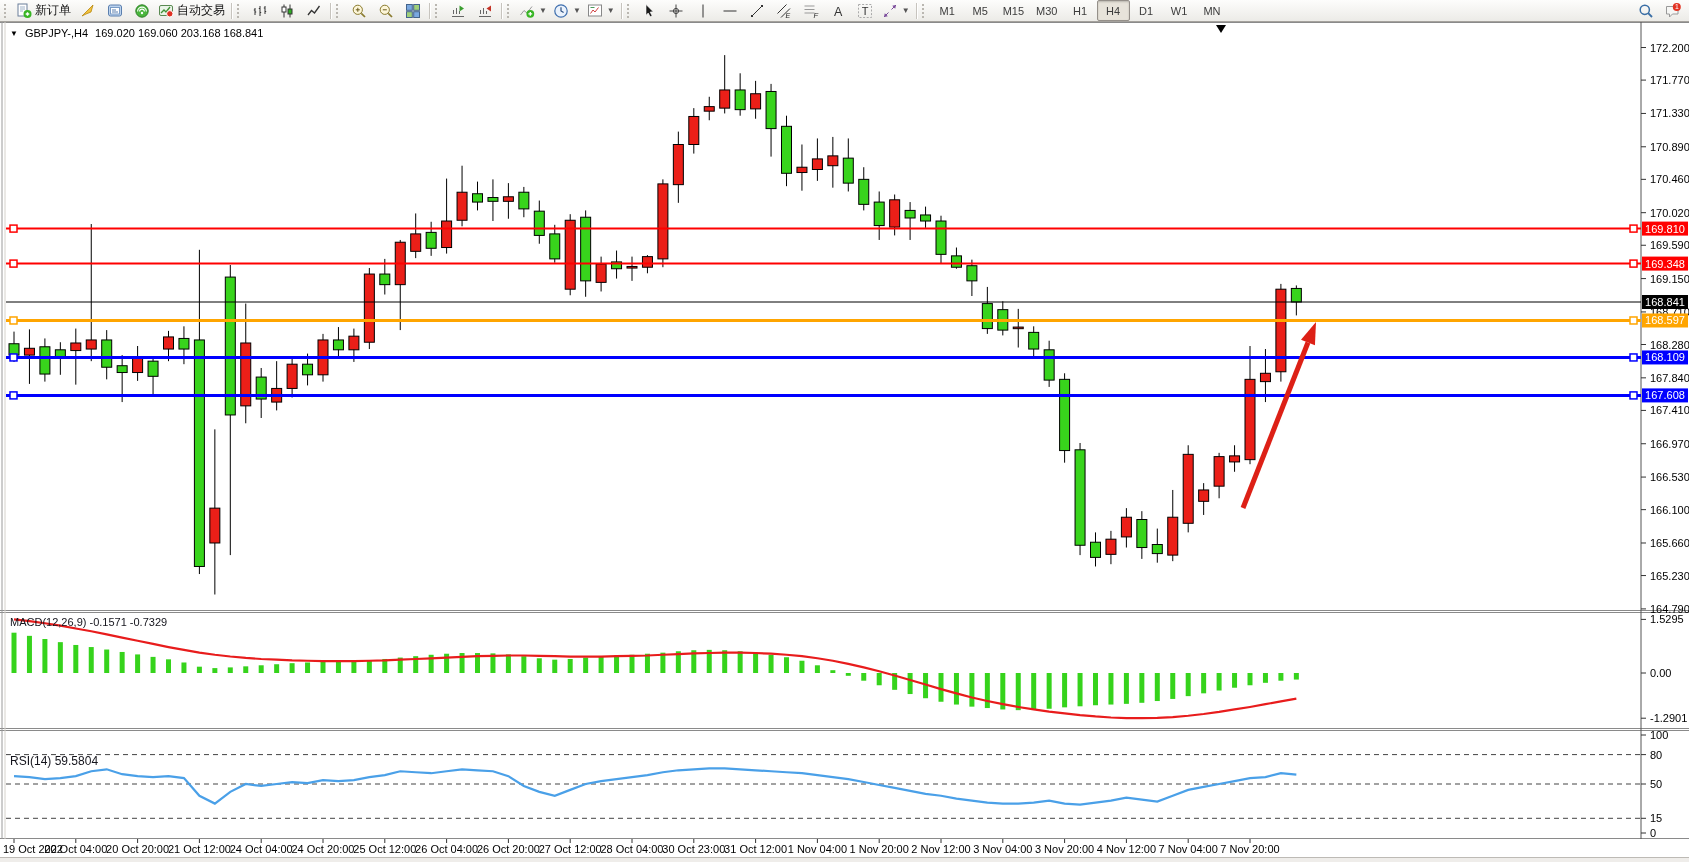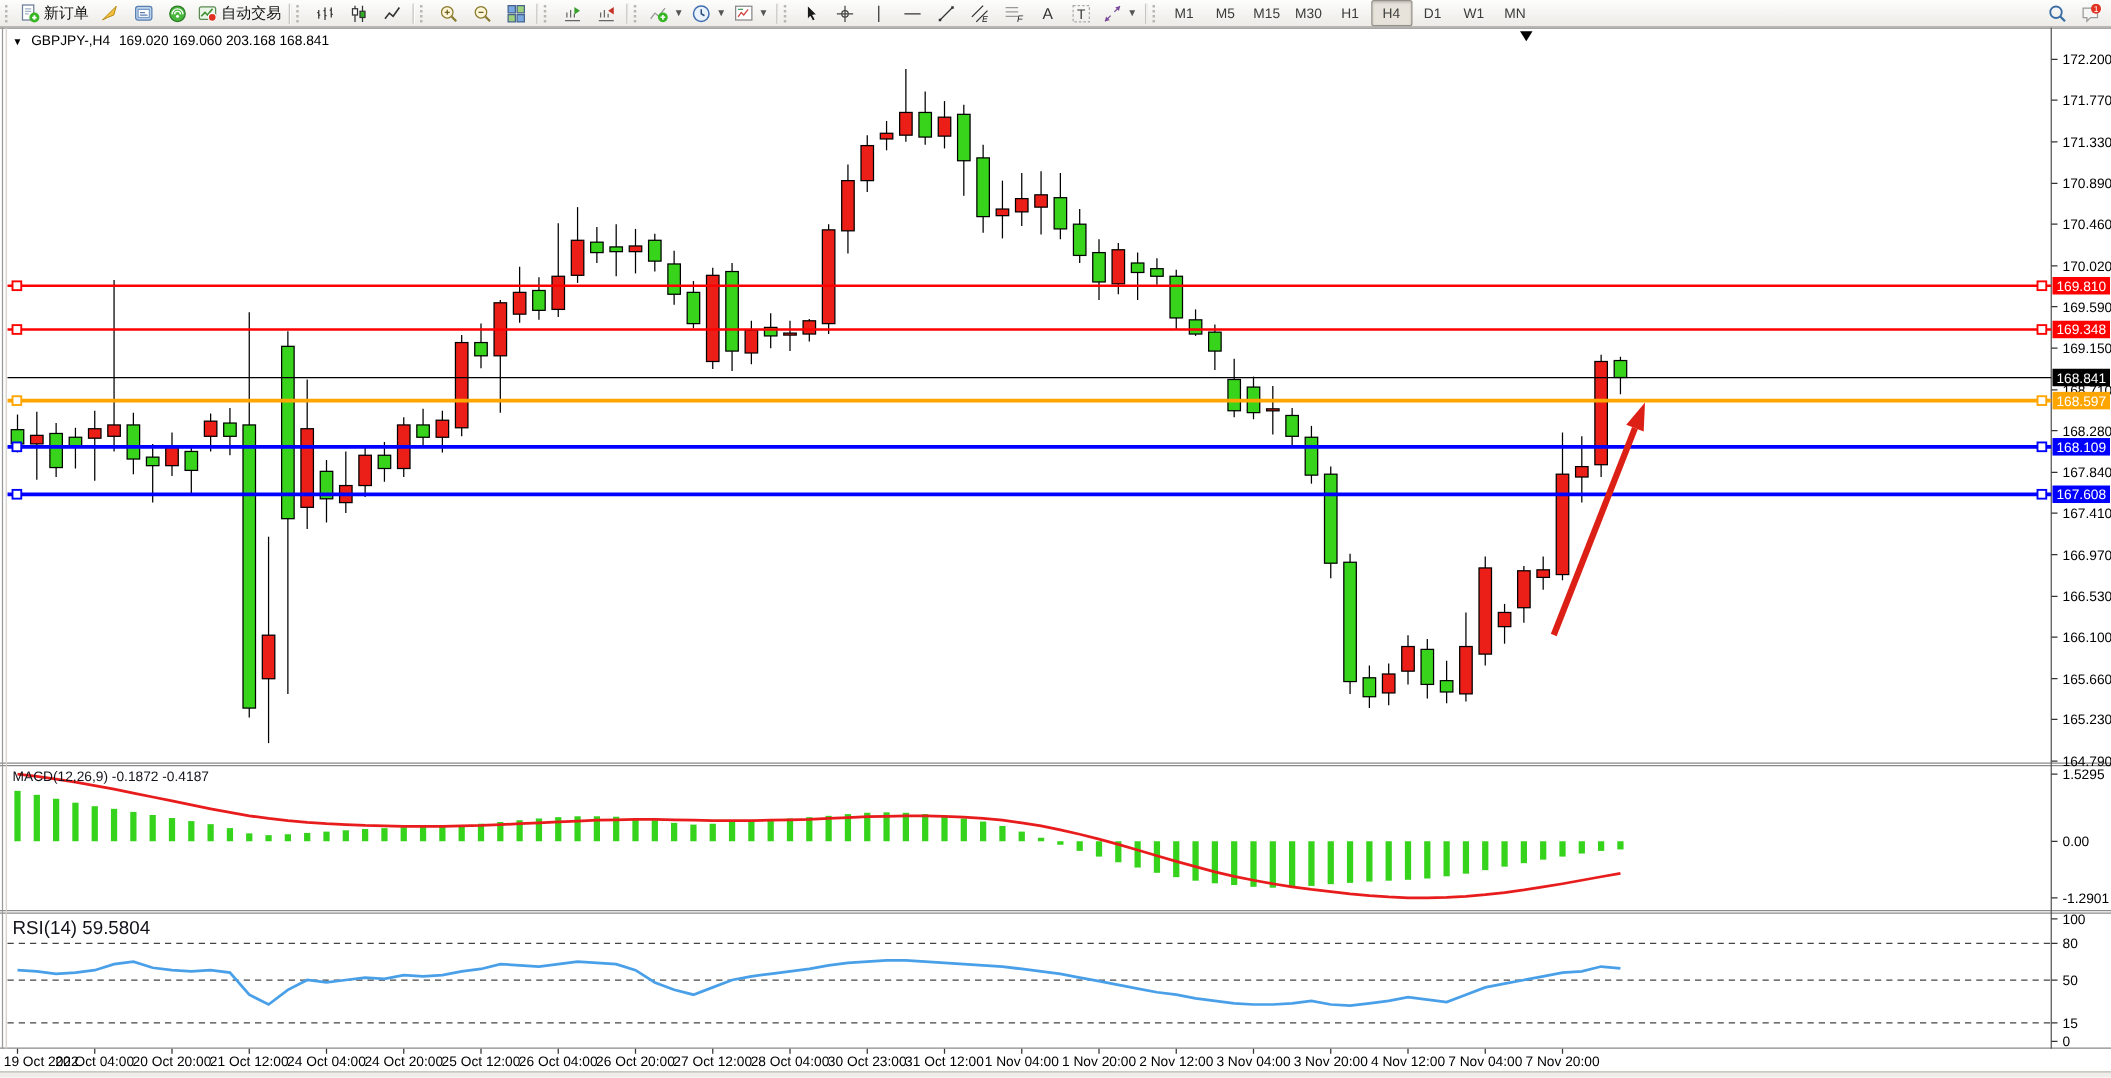--- a/index.html
+++ b/index.html
@@ -17,21 +17,21 @@
   .tb-btn.tf{padding:0 5px}
   .tb-btn.tf .lbl{font-size:11px;color:#3c3c3c}
   .tb-btn.active{background:#e7e3da;border-color:#95908a;box-shadow:inset 0 1px 2px rgba(0,0,0,.2)}
   .caret{font-size:8px;color:#555;margin-left:1px;line-height:1}
   #tb-spacer{flex:1}
   #chart-svg{position:absolute;top:0;left:0;z-index:1}
   #chart-title{position:absolute;top:27px;left:10px;font-size:11px;color:#000;z-index:3;
        display:flex;gap:7px;align-items:center}
   #chart-title .tri{font-size:8px}
   #macd-label{position:absolute;top:616px;left:10px;font-size:11px;color:#14141c;z-index:3}
-  #rsi-label{position:absolute;top:734px;left:10px;font-size:15px;color:#14141c;z-index:3}
+  #rsi-label{position:absolute;top:754px;left:10px;font-size:12px;color:#14141c;z-index:3}
   #bottom-strip{position:absolute;left:0;top:857px;width:1689px;height:5px;
        background:#efedea;border-top:1px solid #bdbab5;z-index:2}
 </style>
 </head>
 <body>
 
 <div id="toolbar">
     <div class="tb-handle"></div>
     <div class="tb-btn">
       <svg width="16" height="16" viewBox="0 0 16 16">
@@ -862,15 +862,15 @@
       <line x1="1250" y1="839" x2="1250" y2="843" stroke="#333"></line>
       <text x="1250" y="853" text-anchor="middle" font-family="Liberation Sans, sans-serif">7 Nov 20:00</text>
     </g>
   </svg>
 
 <div id="chart-title">
   <span class="tri">▼</span>
   <span>GBPJPY-,H4</span>
   <span>169.020 169.060 203.168 168.841</span>
 </div>
-<div id="macd-label">MACD(12,26,9) -0.1872 -0.4187</div>
+<div id="macd-label">MACD(12,26,9) -0.1571 -0.7329</div>
 <div id="rsi-label">RSI(14) 59.5804</div>
 <div id="bottom-strip"></div>
 
 </body></html>

